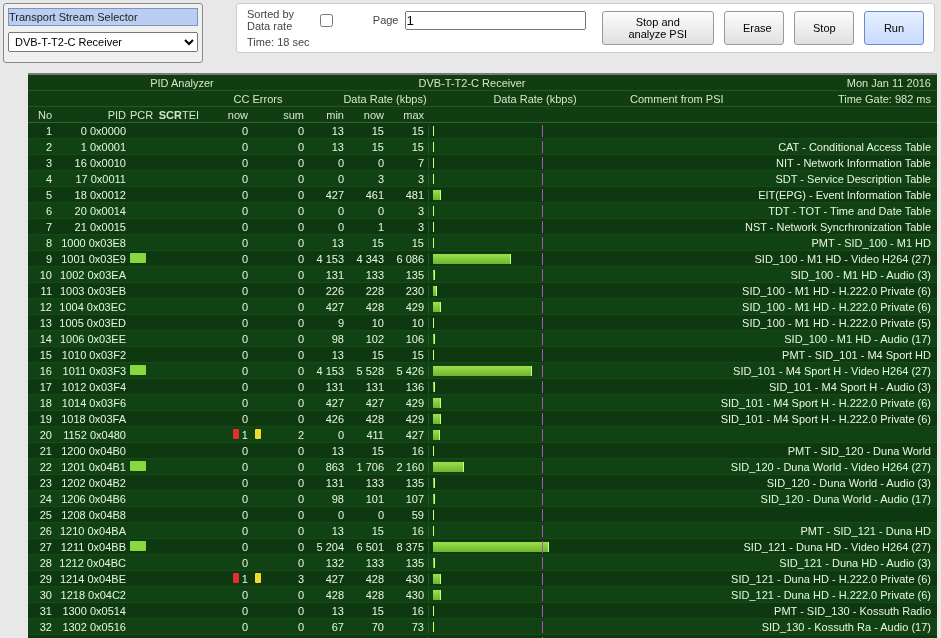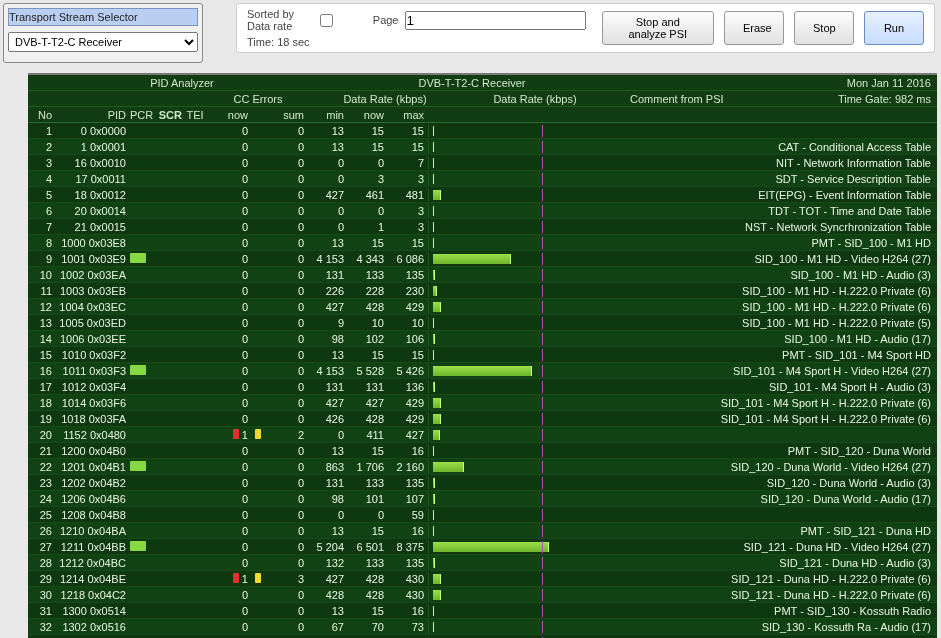--- a/index.html
+++ b/index.html
@@ -109,21 +109,21 @@
     color: #d0e8c8;
     align-items: center;
     border-bottom: 1px solid #2a6a2a;
     white-space: nowrap;
   }
 
   .c-no   { width: 28px; text-align: right; padding-right: 4px; }
   .c-pid  { width: 74px; text-align: right; padding-right: 4px; }
   .c-pcr  { width: 26px; text-align: left; }
   .c-scr  { width: 26px; text-align: right; font-weight: bold; }
-  .c-tei  { width: 26px; text-align: center; }
+  .c-tei  { width: 26px; }
   .c-ccgrp{ width: 100px; text-align: center; }
   .c-ccn  { width: 44px; text-align: right; padding-right: 4px; }
   .c-ccs  { width: 44px; text-align: right; padding-right: 4px; }
   .c-drgrp{ width: 130px; text-align: center; }
   .c-drmin{ width: 40px; text-align: right; padding-right: 4px; }
   .c-drnow{ width: 40px; text-align: right; padding-right: 4px; }
   .c-drmax{ width: 40px; text-align: right; padding-right: 4px; }
   .c-bargrp { width: 170px; text-align: center; }
   .c-bar  { width: 170px; padding: 0 4px; position: relative; border-left: 1px solid #1f5a1f; }
   .c-comment{ flex:1; text-align: right; padding-right: 6px; overflow: hidden; text-overflow: ellipsis; }

